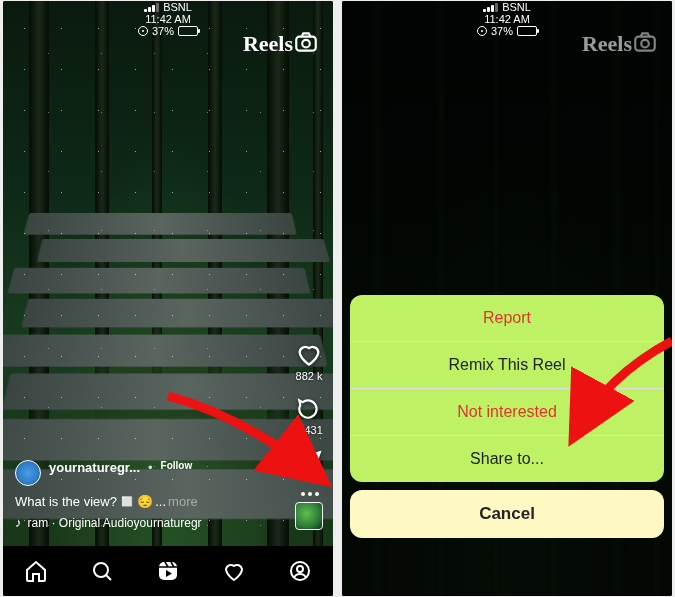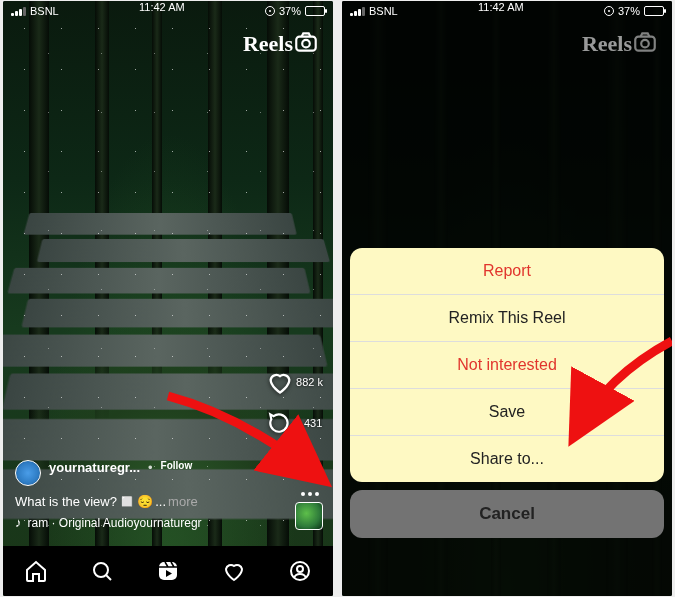--- a/index.html
+++ b/index.html
@@ -19,24 +19,25 @@
     background: #062012;
     position: relative;
     overflow: hidden;
     color: #fff;
     border-radius: 2px;
   }
   
   .statusbar {
     position: absolute; top:0; left:0; right:0;
     height: 20px;
-    display:flex; justify-content:space-between;
+    display:flex; align-items:center; justify-content:space-between;
     padding: 0 8px;
     font-size: 11px; font-weight: 500;
     z-index: 50;
+    flex-direction: column;
   }
   .statusbar .left, .statusbar .right { display:flex; align-items:center; gap:4px; }
   .sigdots { display:flex; align-items:flex-end; gap:1px; }
   .sigdots span { width:3px; background:#fff; border-radius:1px; }
   .sigdots span:nth-child(1){height:3px}
   .sigdots span:nth-child(2){height:5px}
   .sigdots span:nth-child(3){height:7px}
   .sigdots span:nth-child(4){height:9px;background:#666}
   .batt { width:20px; height:10px; border:1px solid #fff; border-radius:2px; position:relative; }
   .batt::after{content:"";position:absolute;right:-3px;top:2px;width:2px;height:4px;background:#fff;border-radius:1px;}
@@ -88,21 +89,21 @@
     background-size: 37px 41px, 53px 59px;
     background-position: 3px 7px, 19px 23px;
   }
 
   
   .rail {
     position:absolute; right:10px; bottom:120px;
     display:flex; flex-direction:column; align-items:center; gap:14px;
     z-index:20;
   }
-  .rail .item { display:flex; flex-direction:row; align-items:center; gap:2px; }
+  .rail .item { display:flex; flex-direction:column; align-items:center; gap:2px; }
   .rail .count { font-size:11px; font-weight:500; text-shadow:0 0 3px #000; }
   .rail svg { filter: drop-shadow(0 1px 2px rgba(0,0,0,.7)); }
 
   .more-dots {
     position:absolute; right:14px; bottom:100px; z-index:20;
     display:flex; gap:3px; cursor:pointer;
   }
   .more-dots span{width:4px;height:4px;background:#fff;border-radius:50%;}
 
   
@@ -146,32 +147,32 @@
 
   
   .sheet-backdrop {
     position:absolute; inset:0; background:rgba(0,0,0,.55); z-index:25;
   }
   .sheet {
     position:absolute; left:8px; right:8px; bottom:58px;
     z-index:40;
   }
   .sheet-group {
-    background:#fef9c3; border-radius:12px; overflow:hidden; margin-bottom:8px;
+    background:#bef264; border-radius:12px; overflow:hidden; margin-bottom:8px;
   }
   .sheet-item {
     text-align:center; font-size:16px; color:#222;
     padding:14px 0;
     border-bottom:1px solid #ddd;
     cursor:pointer;
   }
   .sheet-item:last-child { border-bottom:none; }
   .sheet-item.red { color:#e1352d; }
   .sheet-cancel {
-    background:#737373; border-radius:12px;
+    background:#fef9c3; border-radius:12px;
     text-align:center; font-size:17px; font-weight:600; color:#222;
     padding:14px 0; cursor:pointer;
   }
   .dimheader h1 { opacity:.6 }
   .dimheader svg { opacity:.5 }
 </style>
 </head>
 <body>
 
 <div class="phone">
@@ -357,21 +358,20 @@
     </span>
   </div>
 
   <div class="sheet-backdrop"></div>
 
   <div class="sheet">
     <div class="sheet-group">
       <div class="sheet-item red">Report</div>
       <div class="sheet-item">Remix This Reel</div>
       <div class="sheet-item red">Not interested</div>
-      <div class="sheet-item">Save</div>
       <div class="sheet-item">Share to...</div>
     </div>
     <div class="sheet-cancel">Cancel</div>
   </div>
 
   <svg class="arrow a2" viewBox="0 0 140 120">
     <defs>
         <marker id="ah2" markerWidth="8" markerHeight="8" refX="6" refY="4" orient="auto">
           <path d="M0 0L8 4L0 8z" fill="#e11"></path>
         </marker>

